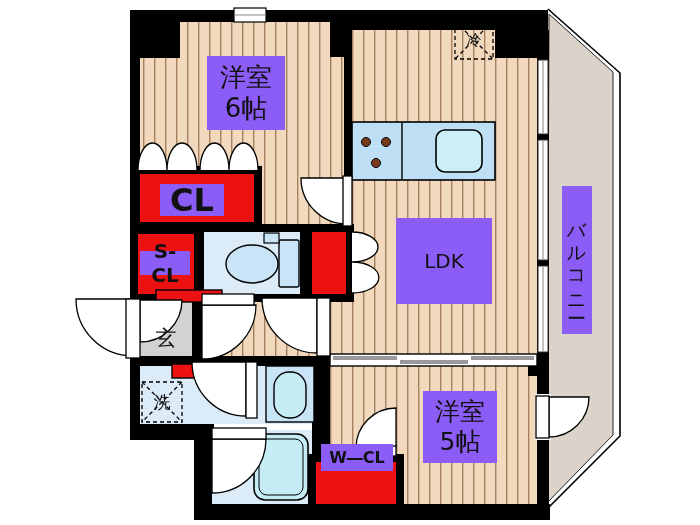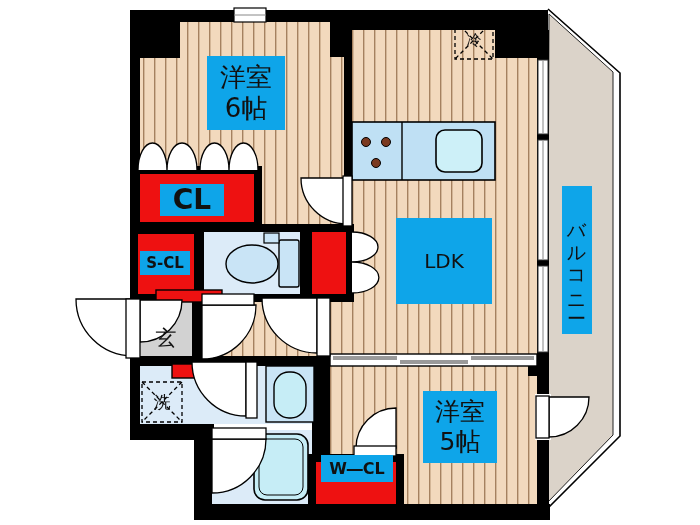--- a/index.html
+++ b/index.html
@@ -1,21 +1,21 @@
 <!DOCTYPE html>
 <html><head>
 <meta charset="utf-8">
 <style>
   html,body{margin:0;padding:0;background:#fff;}
   .plan{position:relative;width:700px;height:525px;background:#fff;overflow:hidden;
         font-family:"DejaVu Sans","Liberation Sans",sans-serif;}
   .plan svg{position:absolute;left:0;top:0;}
   .lbl{position:absolute;color:#111;display:flex;flex-direction:column;
        align-items:center;justify-content:center;text-align:center;line-height:1.2;}
-  .tag{background:#0ea5e9;}
+  .tag{background:#8b5cf6;}
   .v{writing-mode:vertical-rl;letter-spacing:3px;}
   .b{font-weight:600;}
 </style>
 </head>
 <body>
 
 <div class="plan">
 <svg width="700" height="525" viewBox="0 0 700 525">
   <defs>
     <pattern id="boards" patternUnits="userSpaceOnUse" width="11" height="8">
@@ -174,29 +174,29 @@
 
 <div class="lbl tag" style="left:423px;top:391px;width:74px;height:72px;font-size:25px;">
   <span>洋室</span>
   <span>5帖</span>
 </div>
 
 <div class="lbl tag v" style="left:562px;top:186px;width:30px;height:148px;font-size:19px;">
   <span>バルコニー</span>
 </div>
 
-<div class="lbl tag b" style="left:160px;top:184px;width:64px;height:32px;font-size:28px;">
+<div class="lbl tag b" style="left:160px;top:184px;width:64px;height:32px;font-size:32px;">
   <span>CL</span>
 </div>
 
-<div class="lbl tag b" style="left:140px;top:251px;width:50px;height:24px;font-size:15px;">
+<div class="lbl tag b" style="left:140px;top:251px;width:50px;height:24px;font-size:20px;">
   <span>S-CL</span>
 </div>
 
-<div class="lbl tag b" style="left:321px;top:455px;width:72px;height:27px;font-size:16px;">
+<div class="lbl tag b" style="left:321px;top:444px;width:72px;height:27px;font-size:16px;">
   <span>W―CL</span>
 </div>
 
 <div class="lbl" style="left:150px;top:326px;width:32px;height:26px;font-size:21px;">
   <span>玄</span>
 </div>
 
 <div class="lbl" style="left:455px;top:29px;width:38px;height:22px;font-size:15px;">
   <span>冷</span>
 </div>

